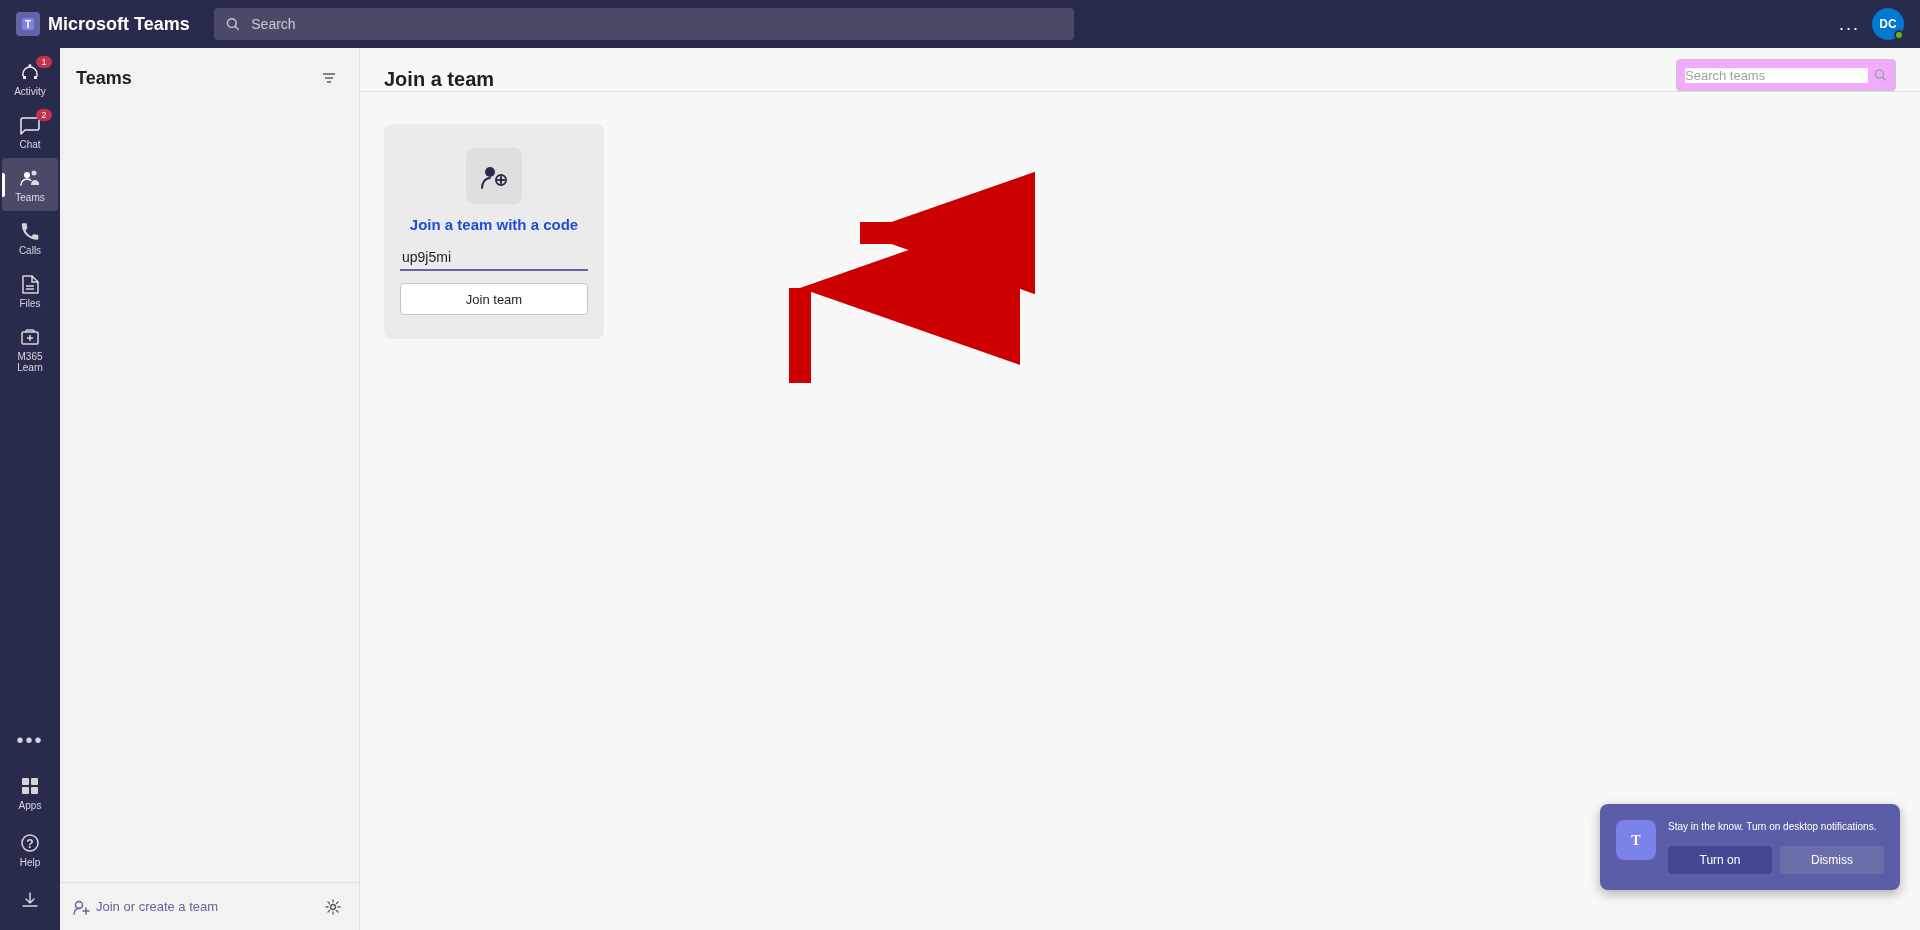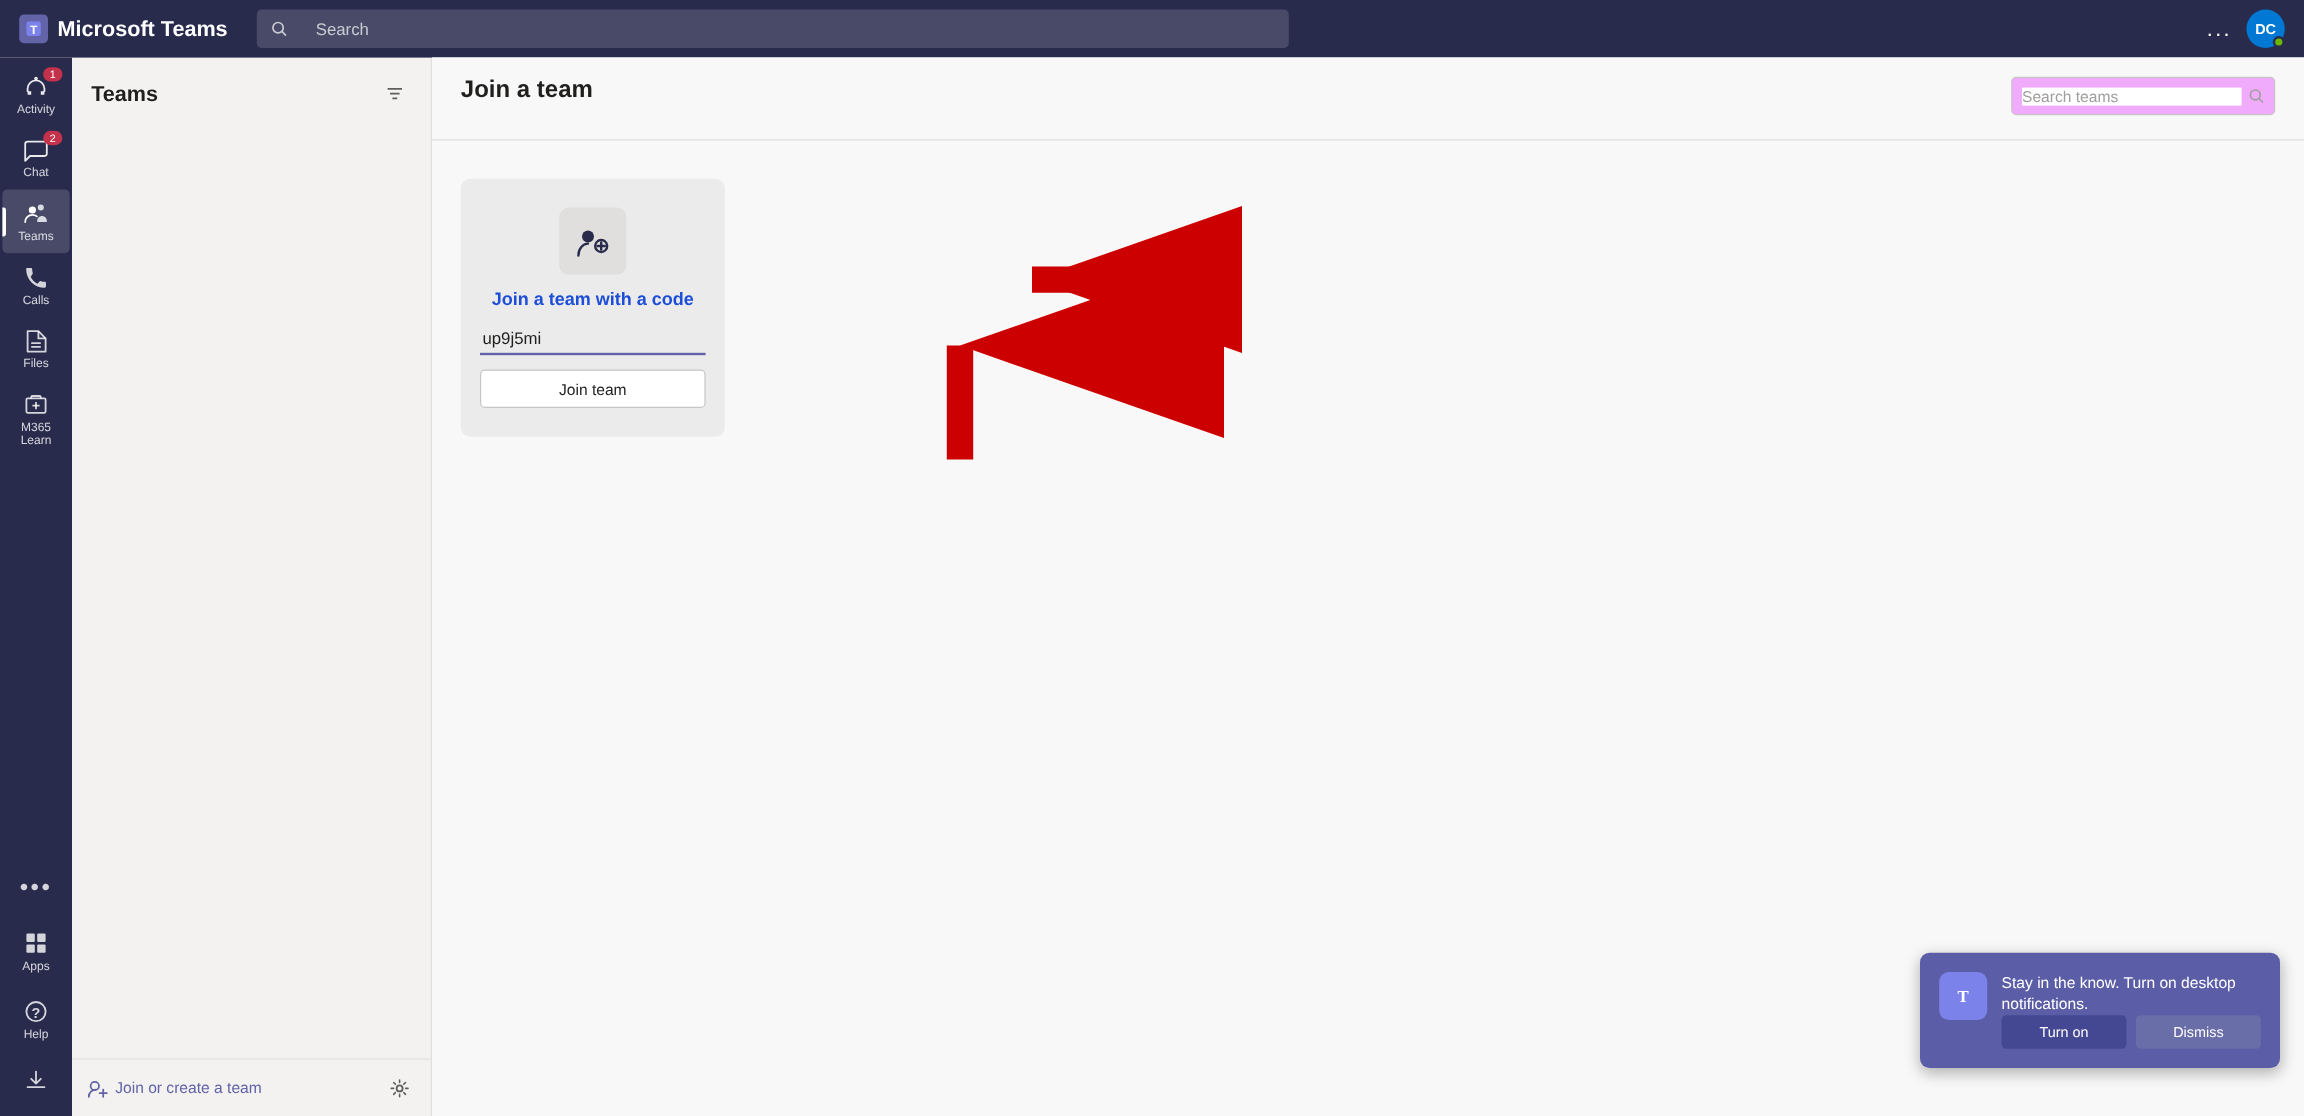--- a/index.html
+++ b/index.html
@@ -37,21 +37,21 @@
     }
     .search-bar {
       flex: 1;
       max-width: 860px;
       height: 32px;
       background: rgba(255,255,255,0.15);
       border-radius: 4px;
       display: flex;
       align-items: center;
       padding: 0 12px;
-      gap: 24px;
+      gap: 12px;
     }
     .search-bar input {
       background: transparent;
       border: none;
       outline: none;
       color: white;
       font-size: 14px;
       width: 100%;
     }
     .search-bar input::placeholder { color: rgba(255,255,255,0.7); }
@@ -210,24 +210,24 @@
     
     .main-content {
       flex: 1;
       background: #f8f8f8;
       display: flex;
       flex-direction: column;
       position: relative;
     }
 
     .content-header {
-      height: 69px;
-      display: flex;
-      align-items: flex-start;
-      padding: 16px 24px;
+      height: 44px;
+      display: flex;
+      align-items: flex-end;
+      padding: 0 24px;
       justify-content: space-between;
       border-bottom: 1px solid #e1dfdd;
       background: #f8f8f8;
     }
     .content-title {
       font-size: 20px;
       font-weight: 600;
       color: #201f1e;
     }
     .search-teams-box {
@@ -326,21 +326,22 @@
       background: #7b83eb;
       border-radius: 8px;
       display: flex; align-items: center; justify-content: center;
       font-size: 22px;
       flex-shrink: 0;
     }
     .toast-content {
       flex: 1;
     }
     .toast-text {
-      font-size: 13px;
+      font-size: 10px;
+      margin-bottom: 12px;
       line-height: 1.4;
     }
     .toast-actions {
       display: flex;
       gap: 8px;
     }
     .toast-btn {
       flex: 1;
       height: 28px;
       border-radius: 4px;

